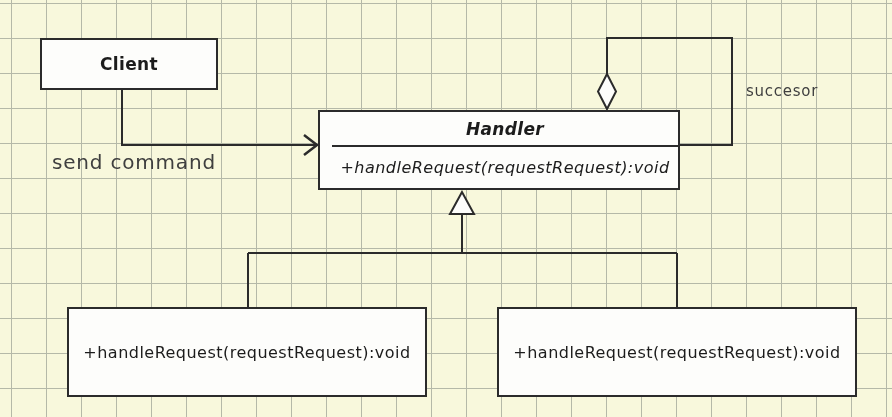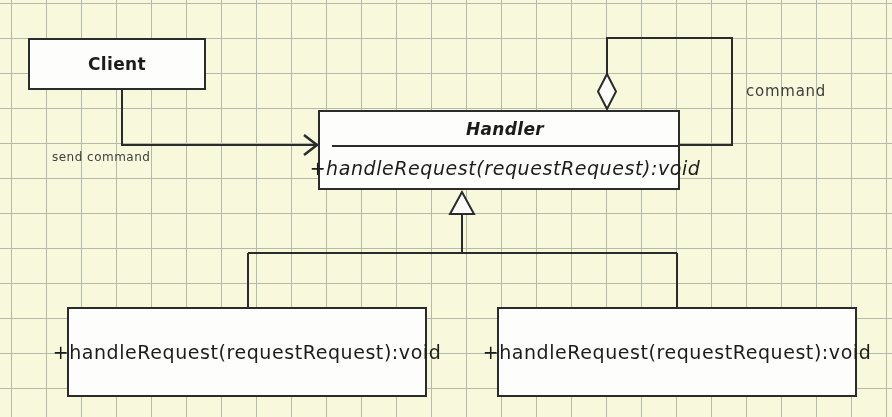--- a/index.html
+++ b/index.html
@@ -27,35 +27,35 @@
   .uml-title{
     height:33px;min-height:33px;
     display:flex;align-items:center;justify-content:center;
     font-weight:bold;font-size:17px;
     letter-spacing:0.02em;
   }
   .uml-title.with-divider{border-bottom:2px solid #2b2b2b;}
   .uml-methods{
     flex:1;
     display:flex;align-items:center;justify-content:center;
-    font-size:19px;letter-spacing:0.03em;
+    font-size:16px;letter-spacing:0.03em;
     white-space:nowrap;
   }
   .italic{font-style:italic;}
-  .client-box{left:28px;top:38px;width:178px;height:52px;justify-content:flex-end;}
+  .client-box{left:40px;top:38px;width:178px;height:52px;justify-content:flex-end;}
   .client-box .uml-title{height:100%;}
   .handler-box{left:318px;top:110px;width:362px;height:80px;padding-left:12px;}
   .ch1-box{left:67px;top:307px;width:360px;height:90px;}
   .ch2-box{left:497px;top:307px;width:360px;height:90px;}
   .edge-label{
     position:absolute;
     color:#3f3f3f;
     white-space:nowrap;
   }
-  .label-send{left:52px;top:150px;font-size:12px;letter-spacing:0.04em;}
+  .label-send{left:52px;top:150px;font-size:20px;letter-spacing:0.04em;}
   .label-succ{left:746px;top:82px;font-size:15px;letter-spacing:0.05em;}
 </style>
 </head>
 <body>
 
 <div class="canvas">
 
   <svg class="connectors" viewBox="0 0 892 417" fill="none" stroke="#2b2b2b" stroke-width="2">
 
     <path d="M122,90 L122,145 L316,145"></path>
@@ -79,15 +79,15 @@
 
   <div class="uml-class ch1-box">
     <div class="uml-methods">+handleRequest(requestRequest):void</div>
   </div>
 
   <div class="uml-class ch2-box">
     <div class="uml-methods">+handleRequest(requestRequest):void</div>
   </div>
 
   <div class="edge-label label-send">send command</div>
-  <div class="edge-label label-succ">command</div>
+  <div class="edge-label label-succ">succesor</div>
 
 </div>
 
 </body></html>

